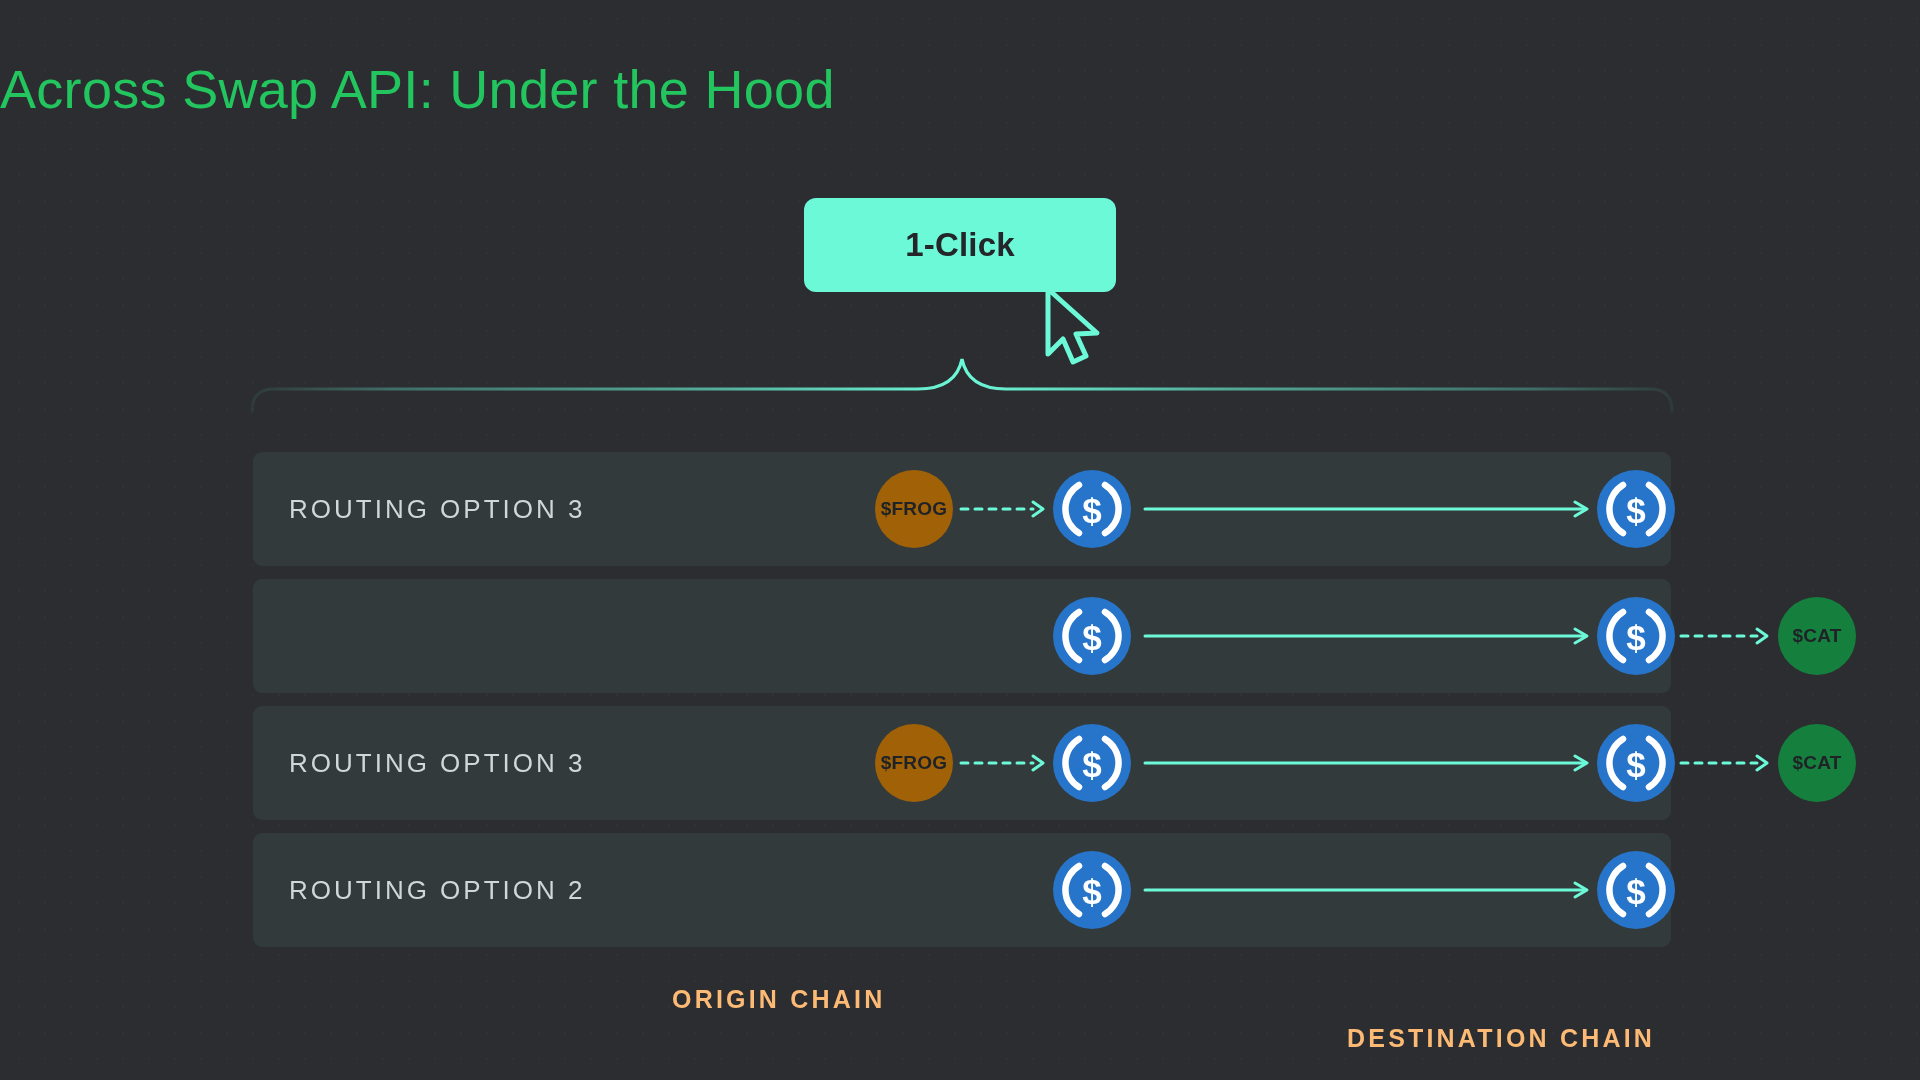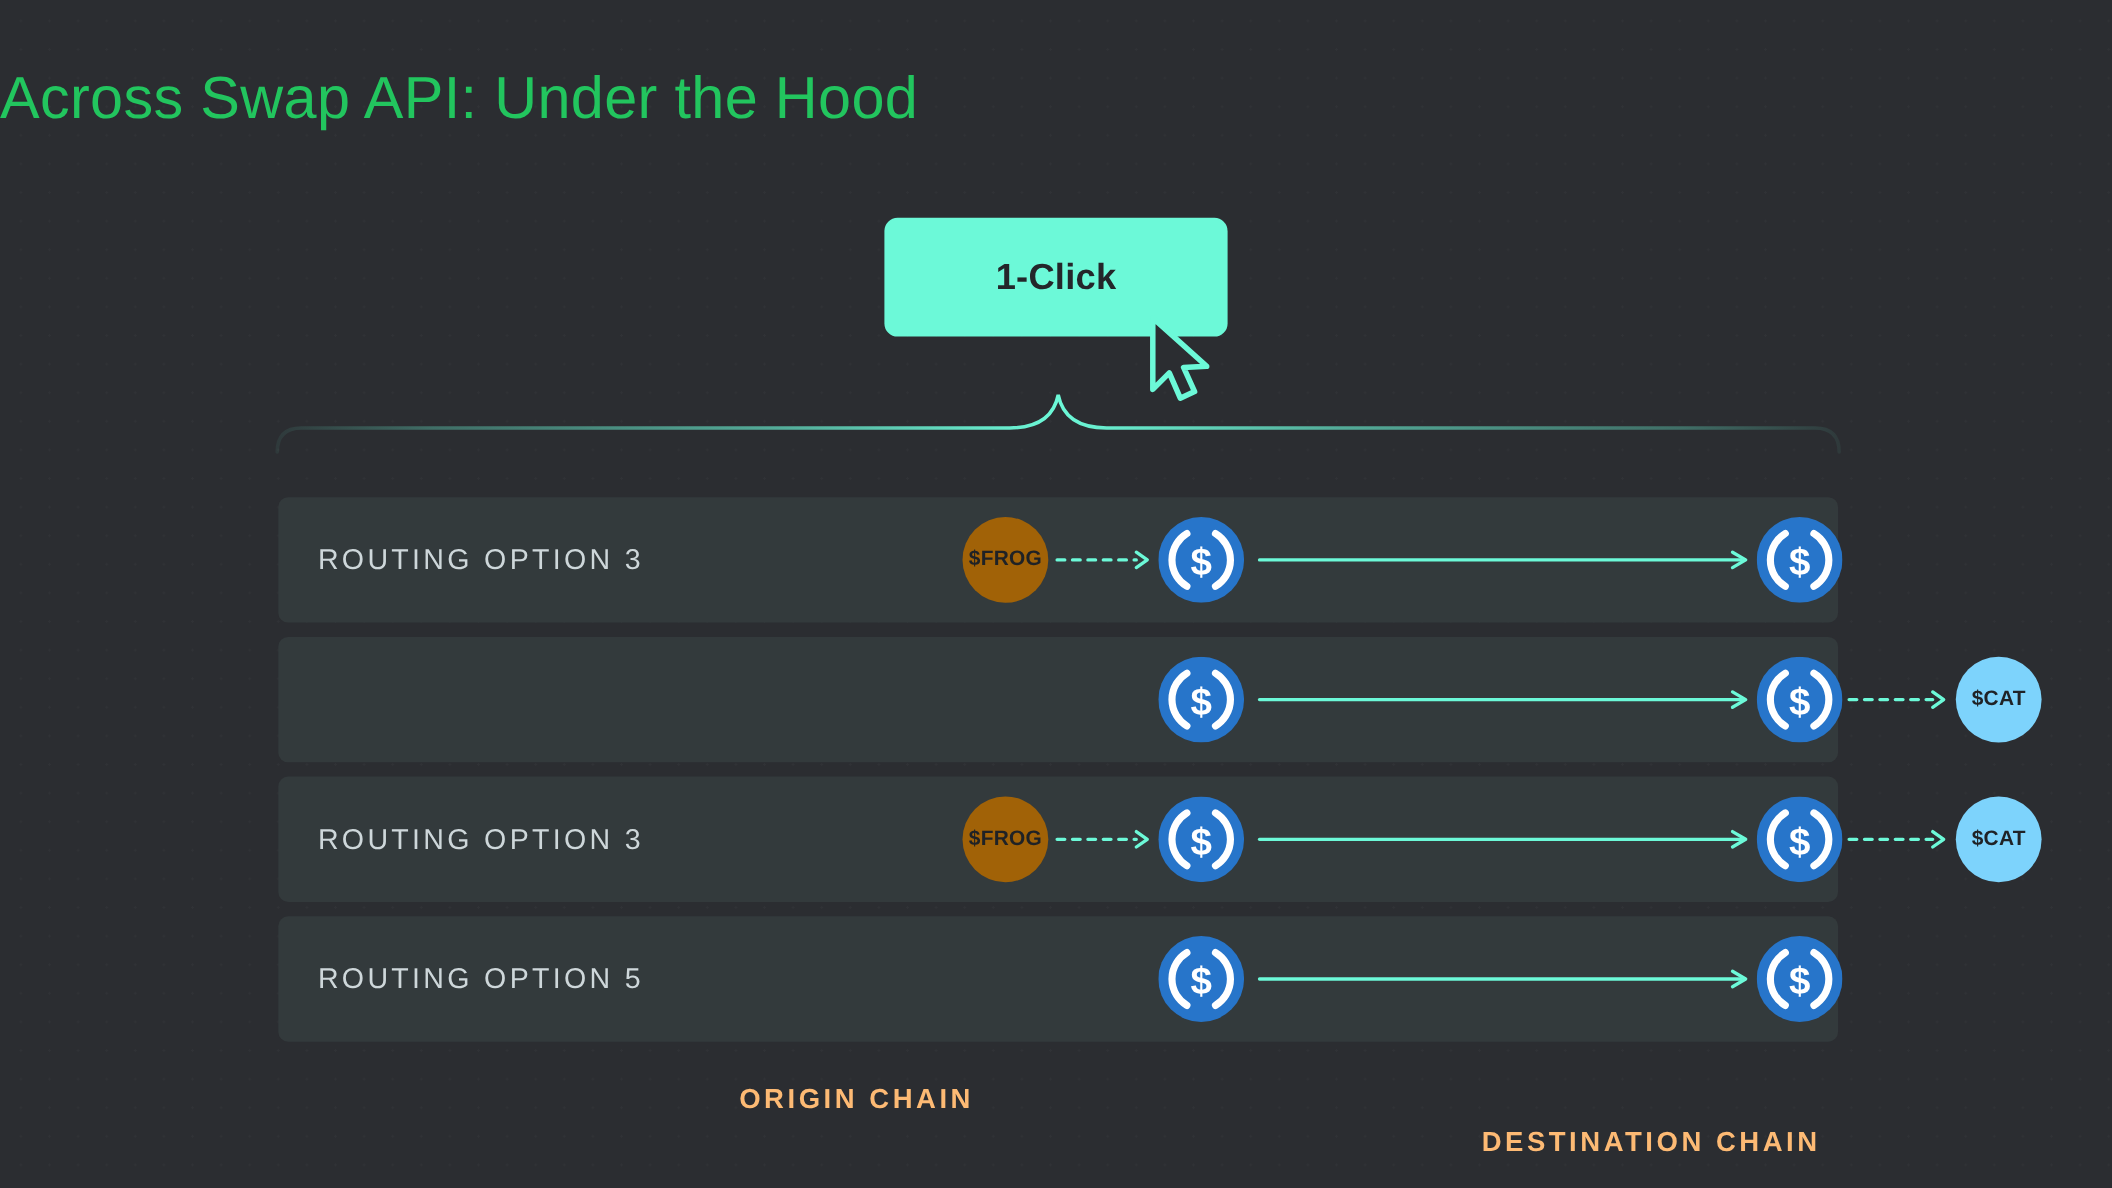--- a/index.html
+++ b/index.html
@@ -36,21 +36,21 @@
     font-weight:400;
     letter-spacing:0.3px;
     color:#22c55e;
     white-space:nowrap;
   }
 
   
   #one-click-button {
     position:absolute;
     left:804px; top:198px;
-    width:312px; height:108px;
+    width:312px; height:94px;
     background:#6cf9d8;
     border-radius:12px;
     display:flex; align-items:center; justify-content:center;
   }
   #one-click-label {
     font-size:33px;
     font-weight:700;
     color:#24262a;
     letter-spacing:0.2px;
   }
@@ -102,21 +102,21 @@
     top:50%;
     transform:translateY(-50%);
     border-radius:50%;
     display:flex; align-items:center; justify-content:center;
     font-size:19px;
     font-weight:700;
     color:#1f2226;
     letter-spacing:0.2px;
   }
   .token-frog { background:#a16207; width:78px; height:78px; left:622px; }
-  .token-cat  { background:#7dd3fc; width:78px; height:78px; left:1525px; }
+  .token-cat  { background:#15803d; width:78px; height:78px; left:1525px; }
 
   
   .usdc-coin {
     position:absolute;
     top:50%;
     transform:translateY(-50%);
     width:78px; height:78px;
   }
   .usdc-origin { left:800px; }
   .usdc-dest   { left:1344px; }
@@ -276,21 +276,21 @@
       <line x1="2" y1="10" x2="78" y2="10" stroke="#6cf9d8" stroke-width="3" stroke-dasharray="7 7" stroke-linecap="round"></line>
       <path d="M78 3 L88 10 L78 17" fill="none" stroke="#6cf9d8" stroke-width="3" stroke-linecap="round" stroke-linejoin="round"></path>
     </svg>
 
     <div class="token-circle token-cat">
       <span>$CAT</span>
     </div>
   </div>
 
   <div class="routing-row" id="routing-row-3">
-    <div class="row-label">ROUTING OPTION 5</div>
+    <div class="row-label">ROUTING OPTION 2</div>
 
     <svg class="usdc-coin usdc-origin" viewBox="0 0 78 78">
       <circle cx="39" cy="39" r="39" fill="#2775ca"></circle>
       <path d="M26 15 A28 28 0 0 0 26 63" fill="none" stroke="#ffffff" stroke-width="6.5" stroke-linecap="round"></path>
       <path d="M52 15 A28 28 0 0 1 52 63" fill="none" stroke="#ffffff" stroke-width="6.5" stroke-linecap="round"></path>
       <text x="39" y="53" font-family="Liberation Sans, sans-serif" font-size="35" font-weight="bold" fill="#ffffff" text-anchor="middle">$</text>
     </svg>
 
     <svg class="connector conn-bridge" viewBox="0 0 452 20">
       <line x1="2" y1="10" x2="440" y2="10" stroke="#6cf9d8" stroke-width="3" stroke-linecap="round"></line>

